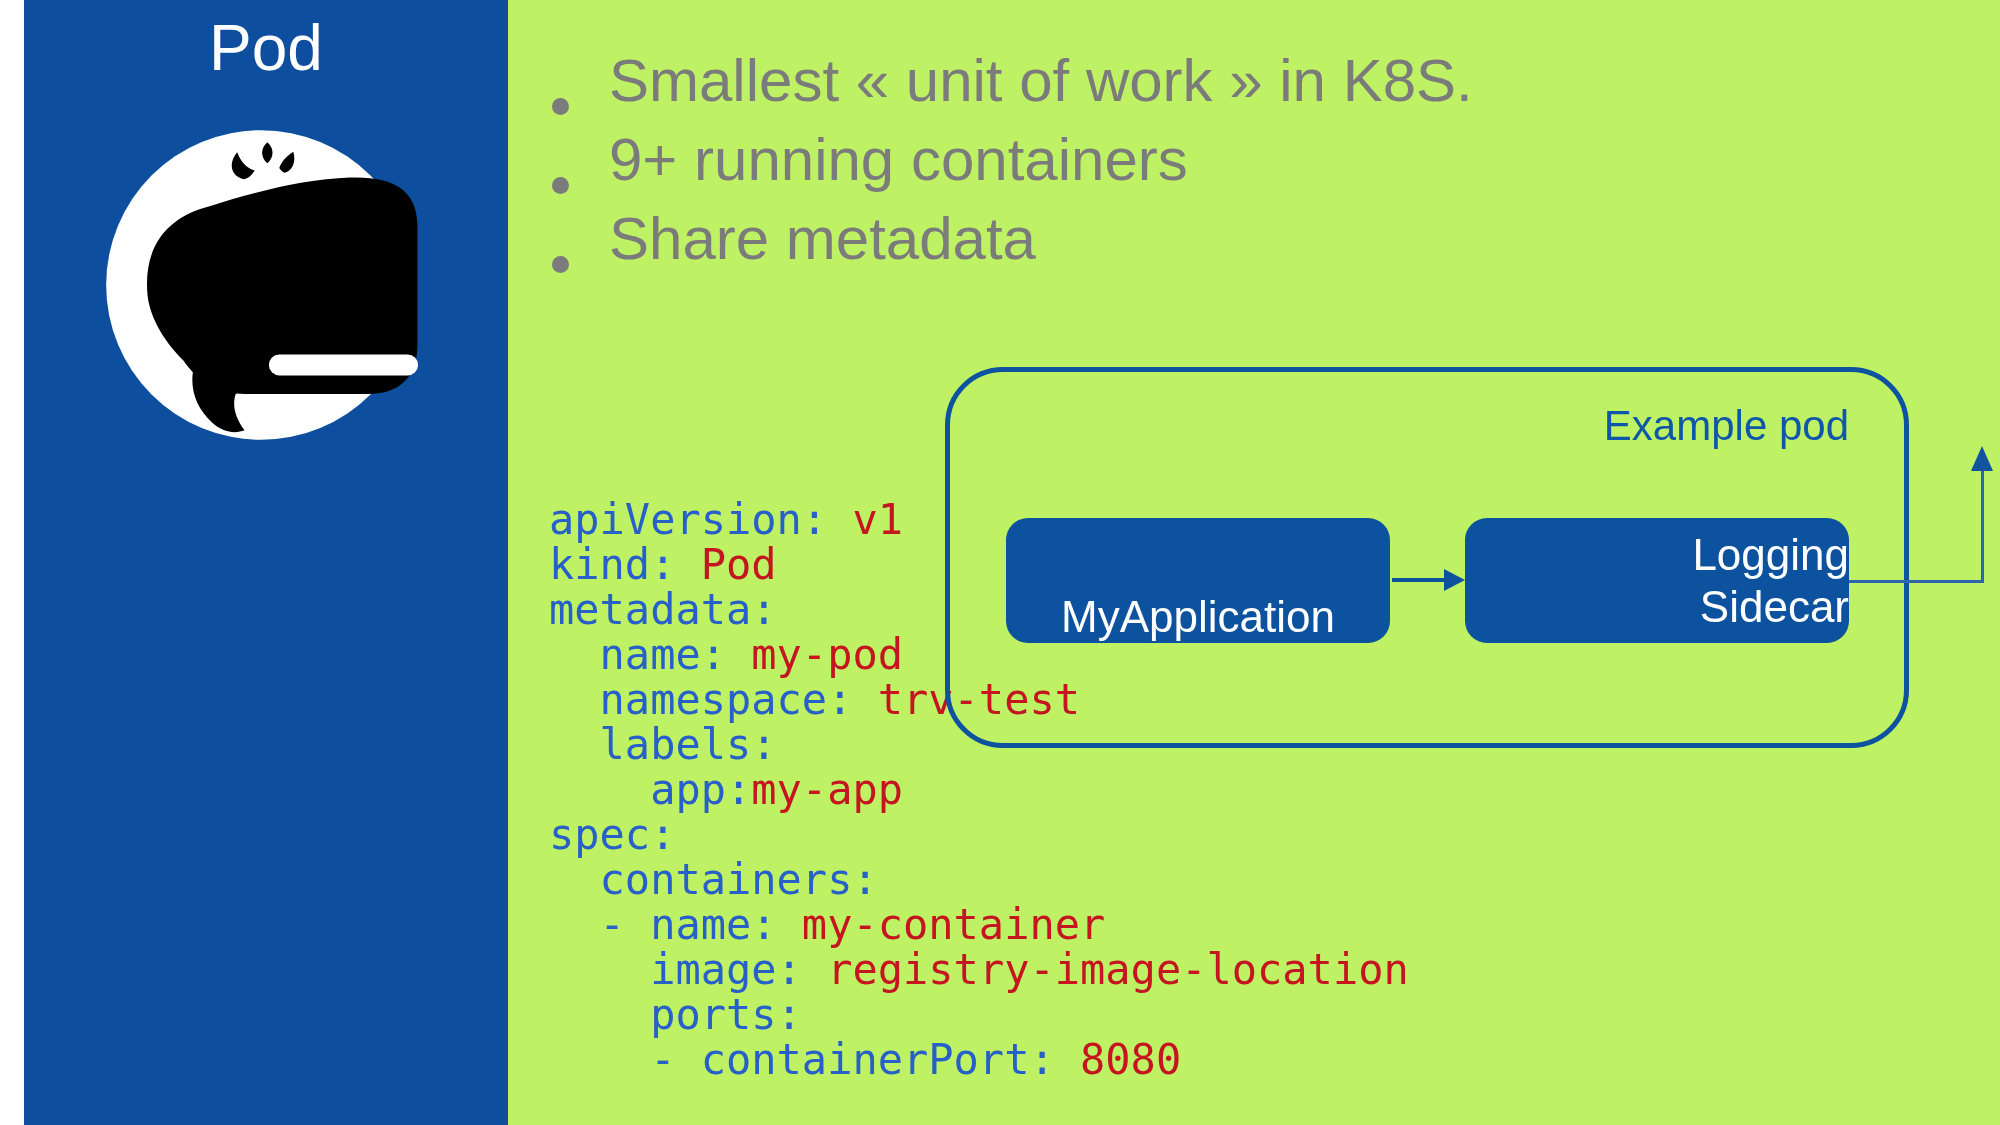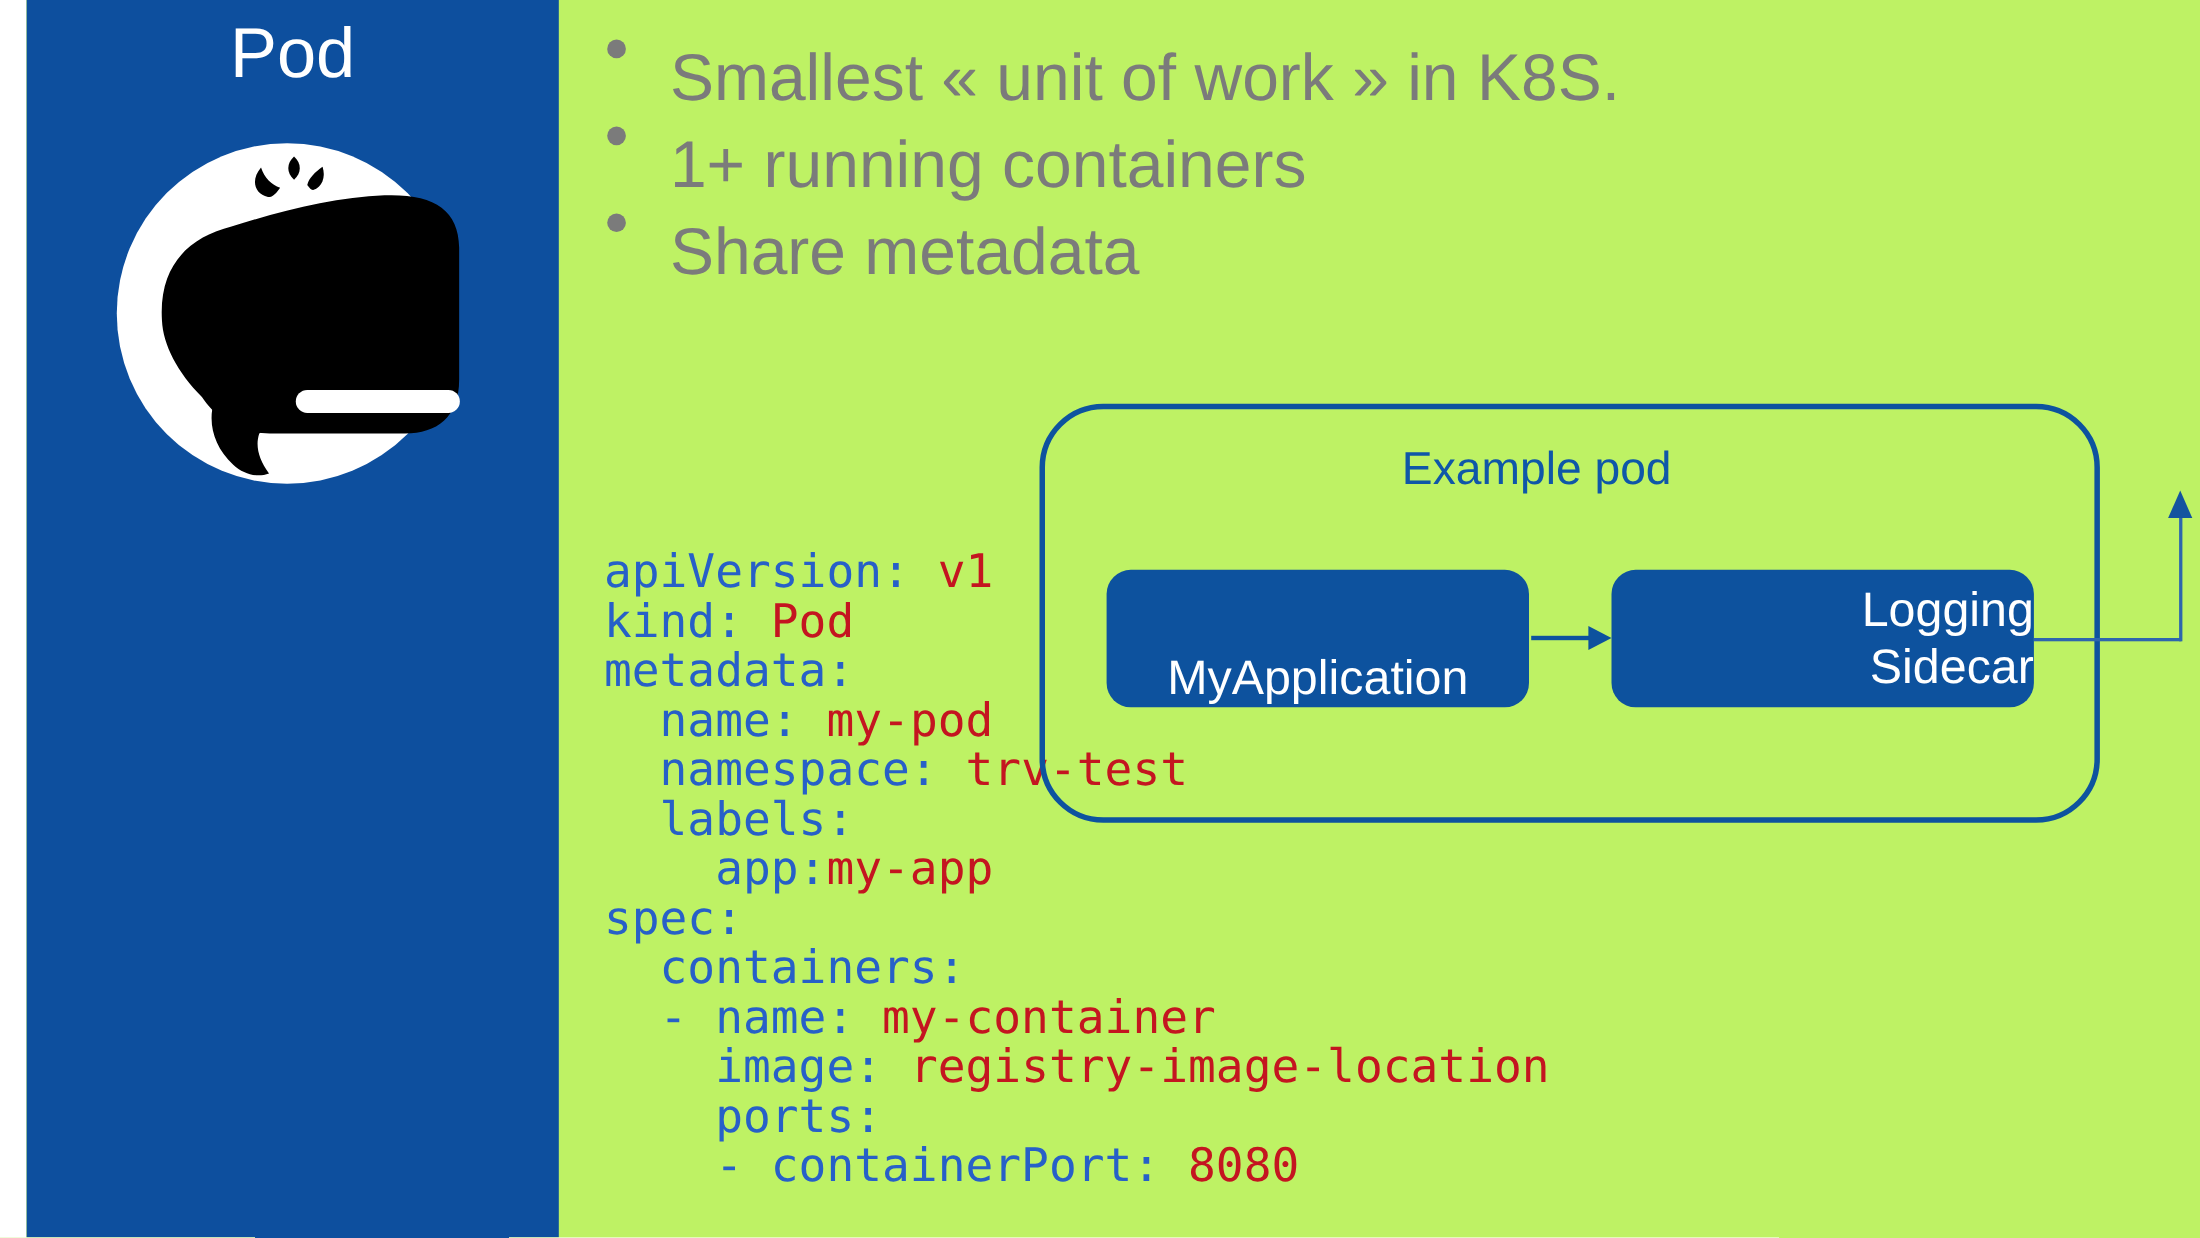--- a/index.html
+++ b/index.html
@@ -36,21 +36,21 @@
   }
   .whale{
     position:absolute;left:79px;top:127px;
     width:316px;height:316px;
   }
   
   .bullets{
     position:absolute;left:528px;top:36px;
   }
   .bullet-row{
-    display:flex;align-items:flex-start;
+    display:flex;align-items:flex-end;
     height:79px;
   }
   .dot{
     width:17px;height:17px;border-radius:50%;
     background:var(--bullet-gray);
     margin-right:40px;flex:0 0 auto;
   }
   .bullet-text{
     font-size:60px;
     color:var(--bullet-gray);
@@ -68,21 +68,21 @@
   
   .frame{
     position:absolute;left:921px;top:367px;
     width:964px;height:381px;
     border:5px solid var(--frame-blue);
     border-radius:58px;
     background:transparent;
   }
   .frame-title{
     position:absolute;left:921px;top:402px;width:904px;
-    text-align:center;
+    text-align:right;
     font-size:42px;
     color:var(--title-blue);
   }
   .cbox{
     position:absolute;top:518px;
     width:384px;height:125px;
     background:var(--box-blue);
     border-radius:22px;
     display:flex;flex-direction:column;
     align-items:center;justify-content:center;
@@ -142,21 +142,21 @@
     </svg>
   </div>
 
   <div class="bullets">
     <div class="bullet-row">
       <span class="dot"></span>
       <span class="bullet-text">Smallest « unit of work » in K8S.</span>
     </div>
     <div class="bullet-row">
       <span class="dot"></span>
-      <span class="bullet-text">1+ running containers</span>
+      <span class="bullet-text">9+ running containers</span>
     </div>
     <div class="bullet-row">
       <span class="dot"></span>
       <span class="bullet-text">Share metadata</span>
     </div>
   </div>
 
   <div class="yaml"><div class="yaml-line"><span class="key">apiVersion:</span><span class="value"> v1</span></div><div class="yaml-line"><span class="key">kind:</span><span class="value"> Pod</span></div><div class="yaml-line"><span class="key">metadata:</span></div><div class="yaml-line"><span class="key">  name:</span><span class="value"> my-pod</span></div><div class="yaml-line"><span class="key">  namespace:</span><span class="value"> trv-test</span></div><div class="yaml-line"><span class="key">  labels:</span></div><div class="yaml-line"><span class="key">    app:</span><span class="value">my-app</span></div><div class="yaml-line"><span class="key">spec:</span></div><div class="yaml-line"><span class="key">  containers:</span></div><div class="yaml-line"><span class="key">  - name:</span><span class="value"> my-container</span></div><div class="yaml-line"><span class="key">    image:</span><span class="value"> registry-image-location</span></div><div class="yaml-line"><span class="key">    ports:</span></div><div class="yaml-line"><span class="key">    - containerPort:</span><span class="value"> 8080</span></div></div>
 
   <div class="frame"></div>

